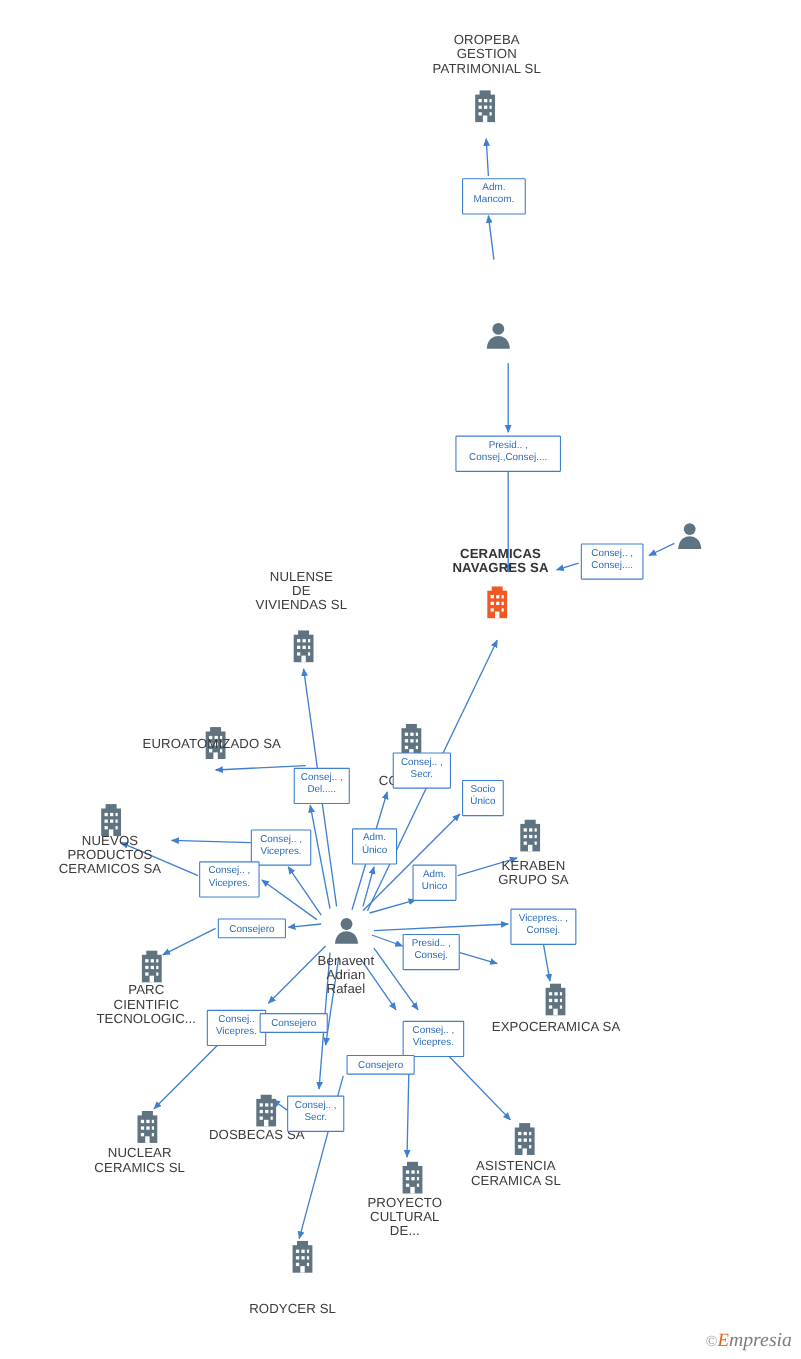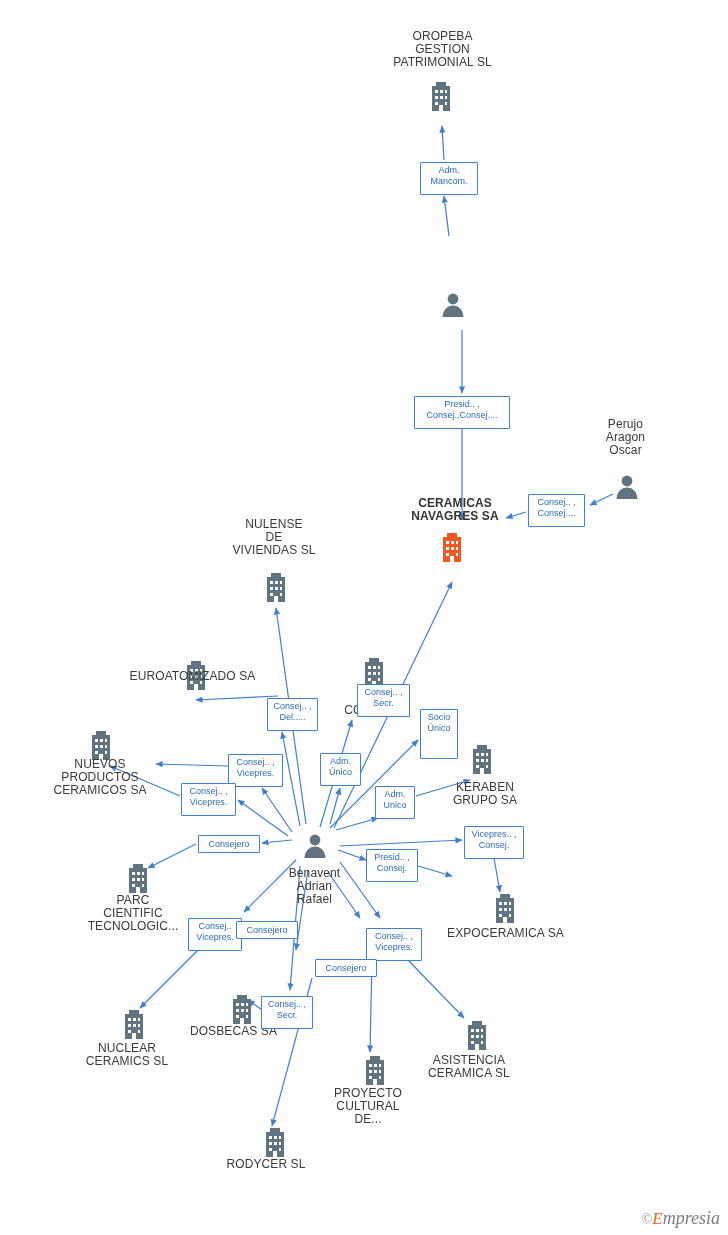--- a/index.html
+++ b/index.html
@@ -202,25 +202,20 @@
             <rect x="13" y="14" width="3" height="3"></rect>
             <rect x="18" y="14" width="2" height="3"></rect>
           <rect x="8" y="20" width="3" height="3"></rect>
             <rect x="18" y="20" width="2" height="3"></rect>
           <rect x="12" y="23" width="4" height="6"></rect>
         </g>
       </svg>
     </div>
   </div>
 
-  <div class="node" style="left:578px; top:418px; width:95px;">
-    <div class="node-label">Perujo
-Aragon
-Oscar</div>
-  </div>
   <div class="node" style="left:612px; top:474px; width:30px;">
     <div class="icon-wrap">
       <svg width="26" height="26" viewBox="0 0 26 26">
         <circle cx="13" cy="7" r="5.4" fill="#5f7380"></circle>
         <path d="M2.5 25 C3 16 9 13.5 13 13.5 C17 13.5 23 16 23.5 25 Z" fill="#5f7380"></path>
       </svg>
     </div>
   </div>
 
   <div class="node" style="left:215px; top:518px; width:118px;">
@@ -513,35 +508,35 @@
           <rect x="8" y="14" width="3" height="3"></rect>
             <rect x="13" y="14" width="3" height="3"></rect>
             <rect x="18" y="14" width="2" height="3"></rect>
           <rect x="8" y="20" width="3" height="3"></rect>
             <rect x="18" y="20" width="2" height="3"></rect>
           <rect x="12" y="23" width="4" height="6"></rect>
         </g>
       </svg>
     </div>
   </div>
-  <div class="node" style="left:220px; top:1158px; width:92px;">
+  <div class="node" style="left:220px; top:1184px; width:92px;">
     <div class="node-label">RODYCER SL</div>
   </div>
 
   <div class="rel-box" style="left:420px; top:162px; width:58px; height:33px;">Adm.
 Mancom.</div>
   <div class="rel-box" style="left:414px; top:396px; width:96px; height:33px;">Presid.. ,
 Consej.,Consej....</div>
   <div class="rel-box" style="left:528px; top:494px; width:57px; height:33px;">Consej.. ,
 Consej....</div>
   <div class="rel-box" style="left:267px; top:698px; width:51px; height:33px;">Consej.. ,
 Del.....</div>
   <div class="rel-box" style="left:357px; top:684px; width:53px; height:33px;">Consej.. ,
 Secr.</div>
-  <div class="rel-box" style="left:420px; top:709px; width:38px; height:50px;">Socio
+  <div class="rel-box" style="left:420px; top:709px; width:38px; height:33px;">Socio
 Único</div>
   <div class="rel-box" style="left:228px; top:754px; width:55px; height:33px;">Consej.. ,
 Vicepres.</div>
   <div class="rel-box" style="left:320px; top:753px; width:41px; height:33px;">Adm.
 Único</div>
   <div class="rel-box" style="left:181px; top:783px; width:55px; height:33px;">Consej.. ,
 Vicepres.</div>
   <div class="rel-box" style="left:375px; top:786px; width:40px; height:33px;">Adm.
 Unico</div>
   <div class="rel-box" style="left:464px; top:826px; width:60px; height:33px;">Vicepres.. ,

